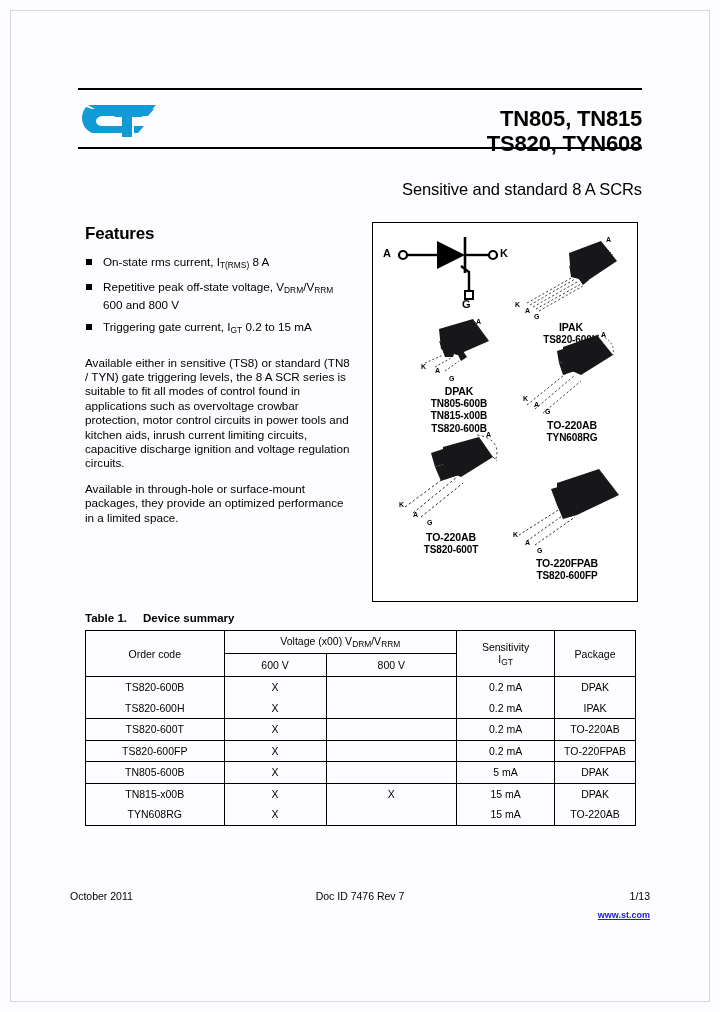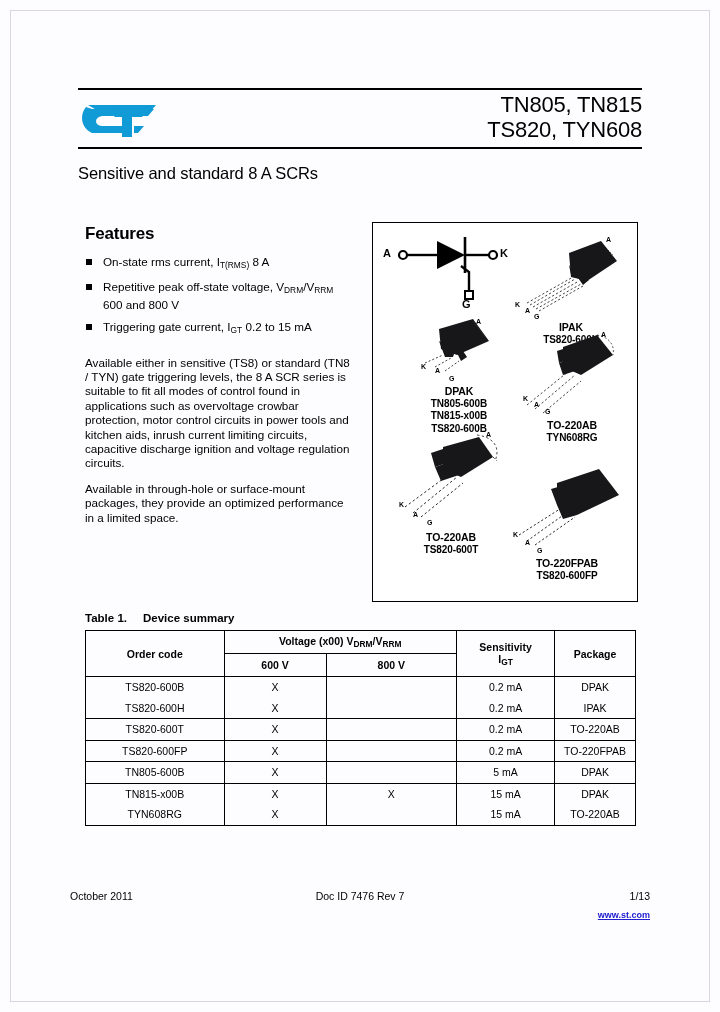--- a/index.html
+++ b/index.html
@@ -52,32 +52,32 @@
     position: relative;
     height: 54px;
   }
   .st-logo {
     position: absolute;
     left: 0px; top: 7px;
     width: 88px; height: 44px;
   }
   .part-titles {
     position: absolute;
-    right: 0px; top: 2px;
+    right: 0px; top: 16px;
     text-align: right;
-    font-weight: normal;
+    font-weight: bold;
     font-size: 22px;
     line-height: 25px;
     letter-spacing: -0.2px;
   }
   .subtitle {
     position: absolute;
-    left: 78px; top: 164px;
+    left: 78px; top: 180px;
     width: 564px;
-    text-align: left;
+    text-align: right;
     font-size: 16.5px;
     letter-spacing: -0.1px;
   }
 
   
   .left-col {
     position: absolute;
     left: 85px; top: 224px;
     width: 268px;
   }
@@ -158,21 +158,21 @@
     border-collapse: collapse;
     font-size: 10.5px;
   }
   table.devsum th, table.devsum td {
     border: 1px solid #000;
     padding: 0;
     text-align: center;
     vertical-align: middle;
   }
   table.devsum th {
-    font-weight: bold;
+    font-weight: normal;
     height: 22px;
   }
   table.devsum td {
     height: 20.5px;
     font-weight: normal;
   }
   .col-order { width: 136px; }
   .col-600 { width: 100px; }
   .col-800 { width: 128px; }
   .col-sens { width: 96px; }

